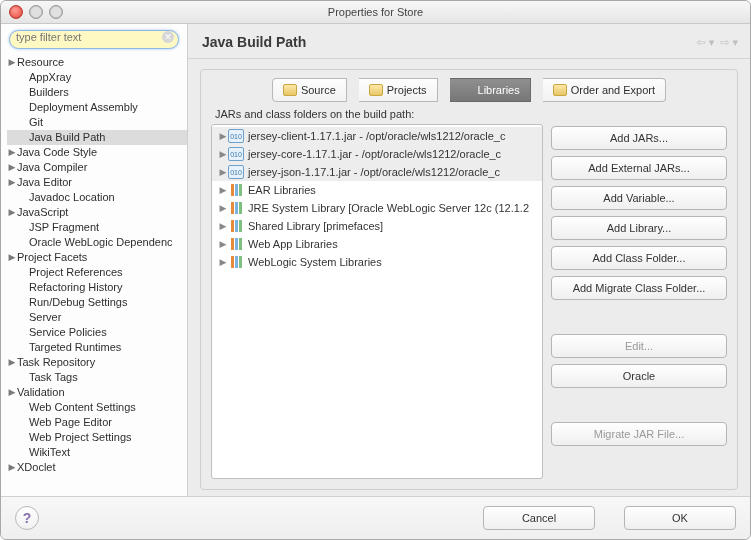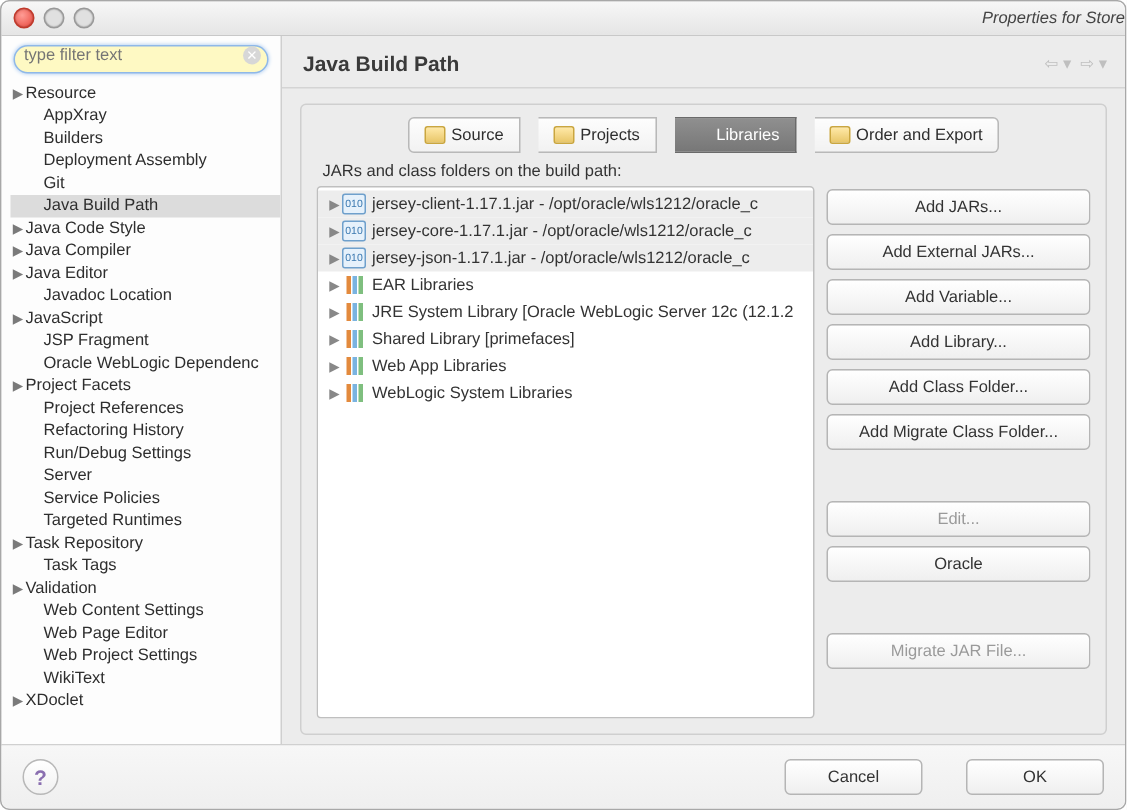--- a/index.html
+++ b/index.html
@@ -27,21 +27,21 @@
     position: relative;
     background: linear-gradient(#f7f7f7,#e5e5e5);
     border-top-left-radius: 6px;
     border-top-right-radius: 6px;
   }
   .traffic { position: absolute; left: 8px; top: 4px; display: flex; gap: 6px;}
   .traffic .dot { width: 12px; height: 12px; border-radius: 50%; box-shadow: inset 0 0 1px rgba(0,0,0,.5);}
   .dot.close { background: radial-gradient(circle at 40% 35%, #ff9c95, #e8463b); border:1px solid #c0392b;}
   .dot.min   { background: #e0e0e0; border:1px solid #999;}
   .dot.max   { background: #e0e0e0; border:1px solid #999;}
-  .title { text-align: right; line-height: 22px; color: #444; font-style: italic;}
+  .title { text-align: center; line-height: 22px; color: #444;}
   .body {
     flex: 1 1 auto;
     display: flex;
     overflow: hidden;
     border-bottom: 1px solid #d0d0d0;
   }
   
   .sidebar {
     width: 186px;
     border-right: 1px solid #cfcfcf;
@@ -180,21 +180,21 @@
   .button-col .spacer { height: 22px; }
   .btn {
     height: 22px;
     border: 1px solid #b5b5b5;
     background: linear-gradient(#ffffff,#efefef);
     border-radius: 4px;
     font-size: 11px;
     display:flex; align-items:center; justify-content:center;
     cursor:pointer;
     color:#333;
-    padding: 0 4px;
+    padding: 0 14px;
     white-space: nowrap;
   }
   .btn.disabled { color:#9a9a9a; cursor:default;}
 
   .footer {
     height: 42px;
     display:flex; align-items:center;
     padding: 0 14px;
     background: linear-gradient(#f7f7f7,#efefef);
     border-bottom-left-radius: 6px;

